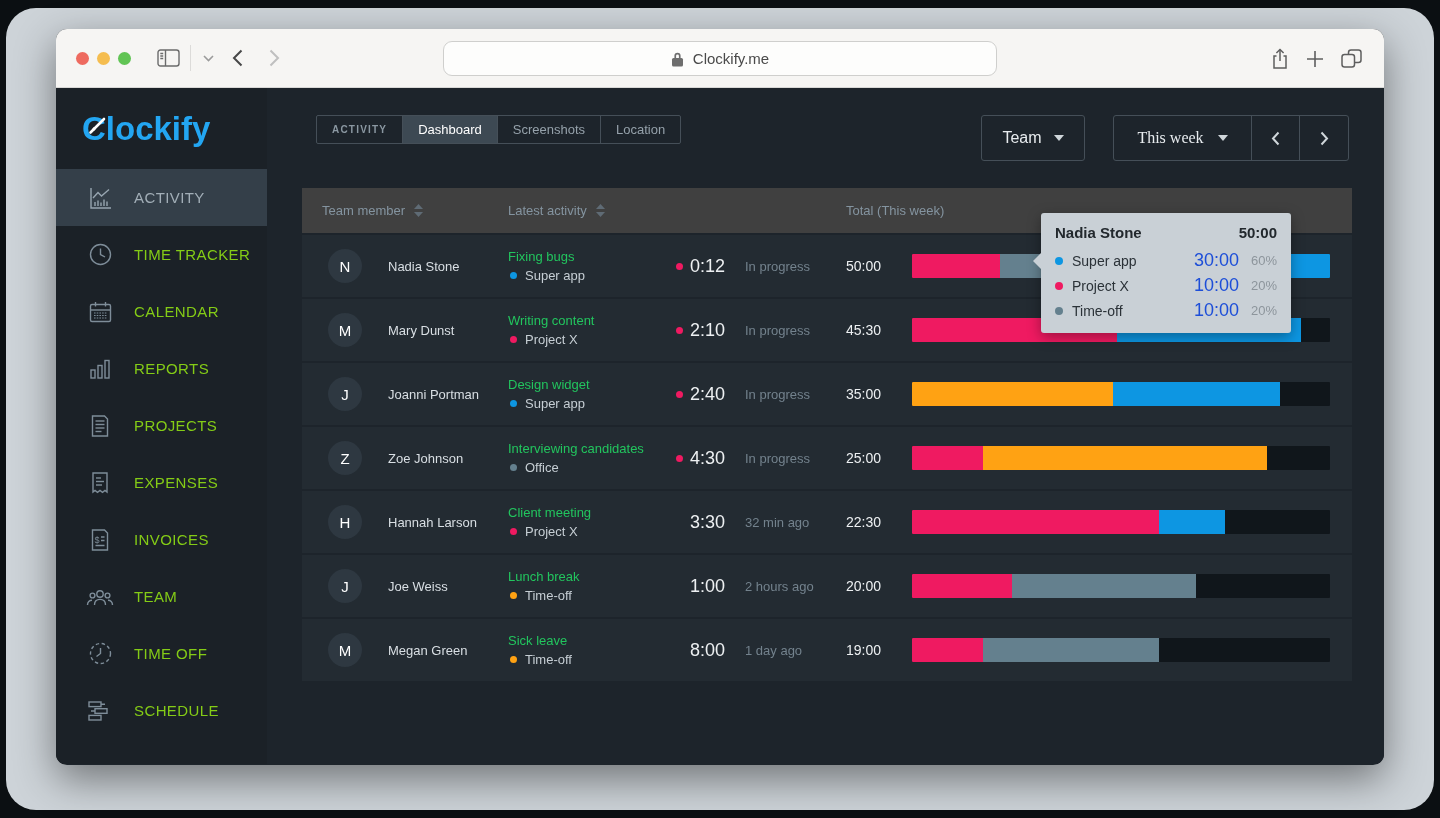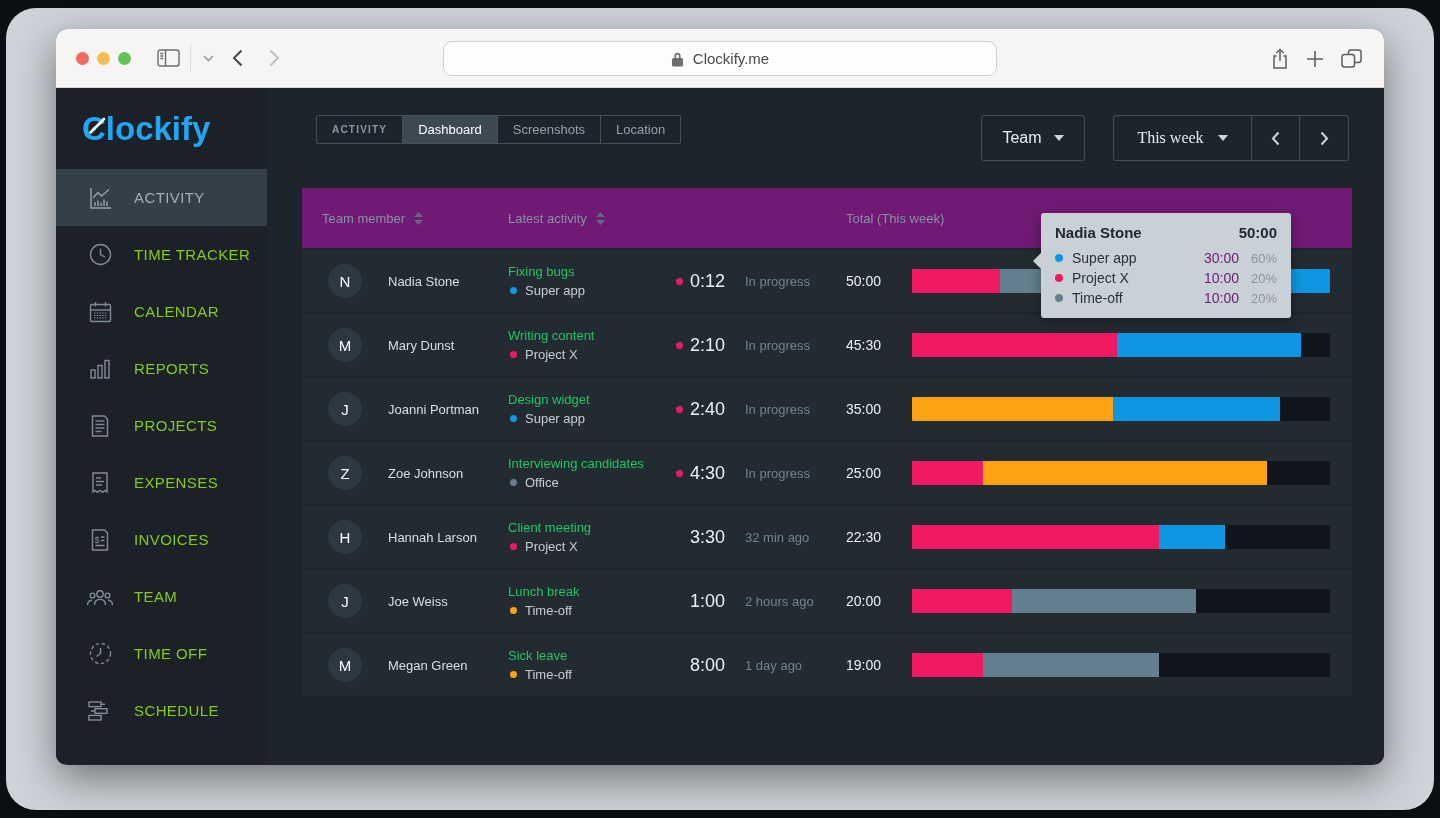--- a/index.html
+++ b/index.html
@@ -47,21 +47,21 @@
   .btn-team { width:104px; height:46px; border:1px solid #454F58; border-radius:3px; display:flex; align-items:center; justify-content:center; gap:12px; color:#E8ECEF; font-size:16px; cursor:pointer; }
   .seg-group { display:flex; height:46px; border:1px solid #454F58; border-radius:3px; }
   .seg { display:flex; align-items:center; justify-content:center; cursor:pointer; color:#E8ECEF; }
   .seg.period { width:138px; gap:14px; font-size:16px; border-right:1px solid #454F58;font-family:Liberation Serif, serif; }
   .seg.arrow { width:48px; border-right:1px solid #454F58; }
   .seg.arrow:last-child { border-right:none; }
   .caret { width:0; height:0; border-left:5px solid transparent; border-right:5px solid transparent; border-top:6px solid #CFD6DA; }
 
   
   .table { position:absolute; left:35px; top:100px; width:1050px; }
-  .thead { height:60px; background:#701a75; display:grid; grid-template-columns:86px 120px 168px 69px 101px 66px 1fr; align-items:center; font-size:13px; color:#8494A0; }
+  .thead { height:45px; background:#404040; display:grid; grid-template-columns:86px 120px 168px 69px 101px 66px 1fr; align-items:center; font-size:13px; color:#8494A0; }
   .th { display:flex; align-items:center; gap:9px; cursor:pointer; }
   .th.c1 { grid-column:1 / 3; padding-left:20px; }
   .row { height:62px; margin-top:2px; background:#232B32; display:grid; grid-template-columns:86px 120px 168px 69px 101px 66px 1fr; align-items:center; padding-right:22px; cursor:pointer; }
   .avatar { width:34px; height:34px; margin-left:26px; border-radius:50%; background:#2E3841; color:#FFFFFF; font-size:15px; display:flex; align-items:center; justify-content:center; }
   .mname { font-size:13px; color:#D9DFE4; }
   .act-title { font-size:13px; color:#22c55e; margin-bottom:4px; }
   .act-proj { display:flex; align-items:center; gap:8px; padding-left:2px; }
   .pdot { width:7px; height:7px; border-radius:50%; flex-shrink:0; }
   .plabel { font-size:13px; color:#C6CED4; }
   .timer { display:flex; align-items:center; gap:7px; }
@@ -72,21 +72,21 @@
   .bar-track { height:24px; background:#10161B; border-radius:1px; display:flex; overflow:hidden; }
   .bar-track .segb { height:100%; }
 
   
   .tooltip { position:absolute; left:774px; top:125px; width:250px; background:#C9D0D6; border-radius:3px; box-shadow:0 4px 14px rgba(0,0,0,.35); padding:11px 14px 12px 14px; z-index:6; }
   .tooltip::before { content:""; position:absolute; left:-8px; top:40px; border-top:8px solid transparent; border-bottom:8px solid transparent; border-right:8px solid #C9D0D6; }
   .tt-head { display:flex; justify-content:space-between; font-size:15px; font-weight:bold; color:#22282D; margin-bottom:9px; }
   .tt-row { display:flex; align-items:center; margin-top:4px; }
   .tt-dot { width:8px; height:8px; border-radius:50%; margin-right:9px; flex-shrink:0; }
   .tt-label { font-size:14px; color:#2B3238; flex:1; }
-  .tt-time { font-size:14px; color:#701a75; width:48px; text-align:right; }
+  .tt-time { font-size:18px; color:#1d4ed8; width:48px; text-align:right; }
   .tt-pct { font-size:13px; color:#8D959C; width:38px; text-align:right; }
 
   svg { display:block; }
 </style>
 </head>
 <body>
 
 <div class="backdrop"></div>
 
 <div class="window">

